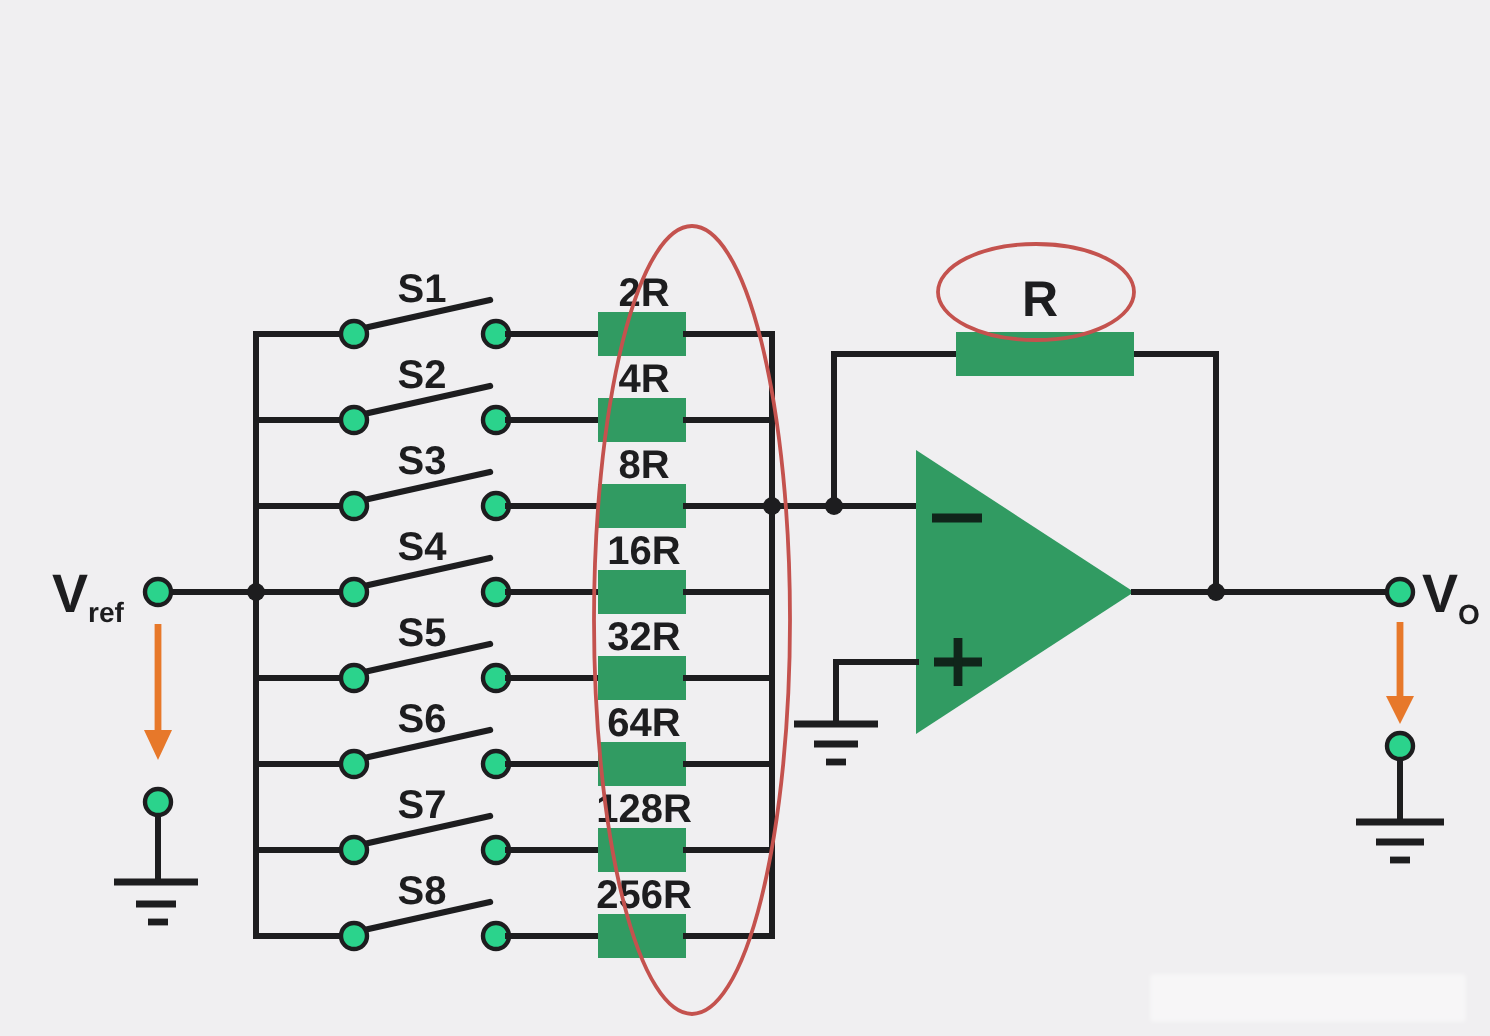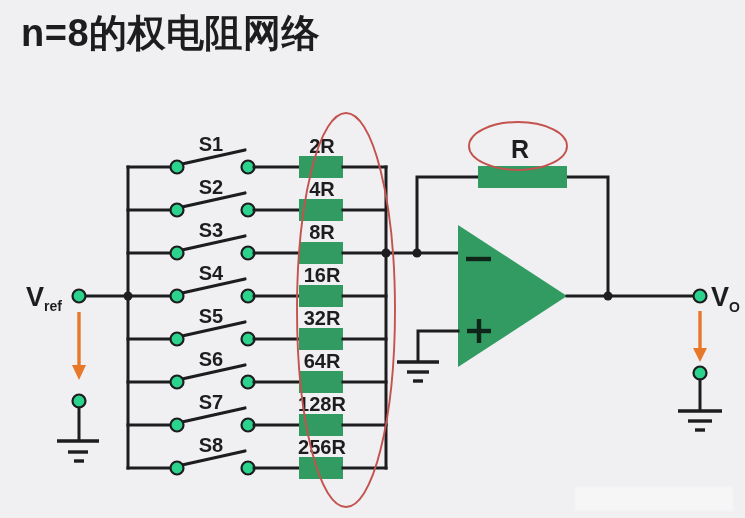--- a/index.html
+++ b/index.html
@@ -24,21 +24,20 @@
   .opsym{stroke:#10251a;stroke-width:4.4;stroke-linecap:butt;}
   .gnd{stroke:var(--ink);stroke-width:3.4;stroke-linecap:butt;}
   .watermark{position:absolute;left:575px;top:487px;width:158px;height:24px;
              background:rgba(255,255,255,.45);border-radius:2px;filter:blur(1px);}
 </style>
 </head>
 <body>
 
 <div class="stage">
 
-  <div class="title">n=8的权电阻网络</div>
 
   <svg class="circuit-svg" width="745" height="518" viewBox="0 0 745 518">
 
     <path class="wire" d="M128 167 V468"></path>
 
     <path class="wire" d="M386 167 V468"></path>
 
     <line class="wire" x1="85" y1="296" x2="128" y2="296"></line>
     <circle class="dot" cx="128" cy="296" r="4.5"></circle>
     <circle class="term" cx="79" cy="296" r="6.5"></circle>

